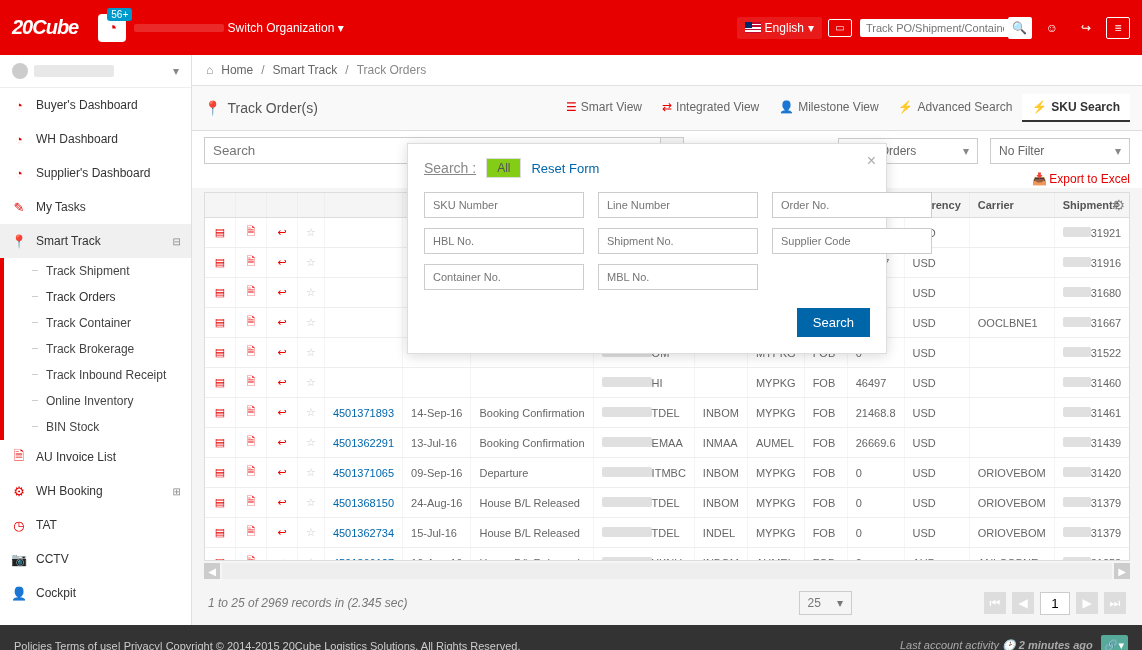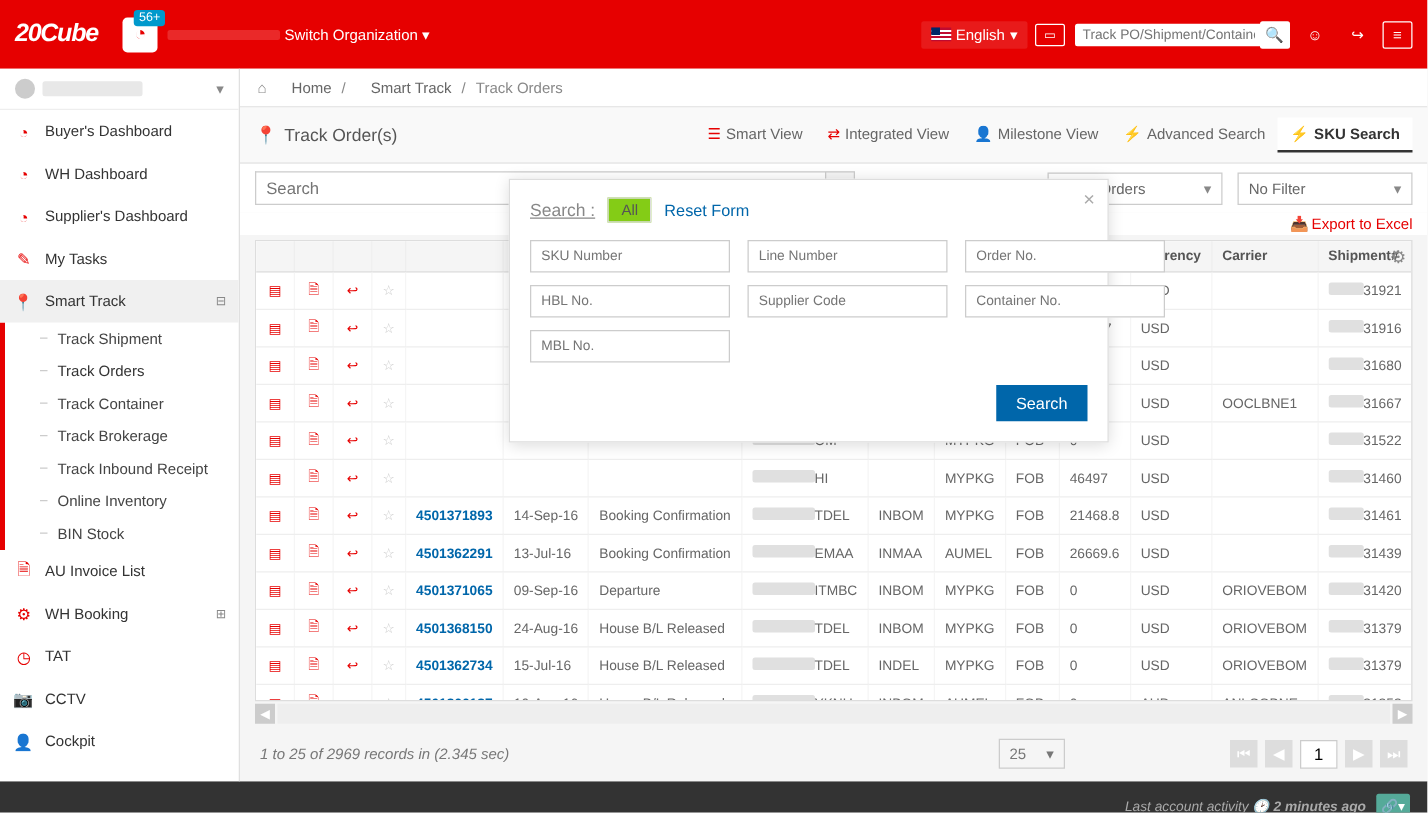--- a/index.html
+++ b/index.html
@@ -31,21 +31,21 @@
 .side-icon { width:14px; height:14px; display:flex; align-items:center; justify-content:center; color:#e60000; font-size:13px; }
 .side-toggle { position:absolute; right:10px; color:#888; font-size:10px; }
 .sub-items { padding-left:16px; border-left:4px solid #e60000; }
 .sub-item { padding:6px 12px 6px 26px; cursor:pointer; color:#444; font-size:12px; position:relative; }
 .sub-item::before { content:''; position:absolute; left:12px; top:12px; width:6px; height:1px; background:#ccc; }
 .sub-item.current { color:#333; font-weight:500; }
 
 
 .main { flex:1; background:#f5f5f5; display:flex; flex-direction:column; position:relative; overflow:hidden; }
 .breadcrumb { padding:8px 14px; background:#fff; border-bottom:1px solid #e0e0e0; display:flex; align-items:center; gap:8px; color:#888; }
-.breadcrumb a { color:#666; text-decoration:none;margin-left:12px; }
+.breadcrumb a { color:#666; text-decoration:none; }
 .home-icon { color:#888; }
 
 .page-header { padding:8px 12px; display:flex; align-items:center; border-bottom:1px solid #ddd; background:#f9f9f9; }
 .page-title { font-size:14px; color:#555; display:flex; align-items:center; gap:6px; }
 .view-tabs { margin-left:auto; display:flex; }
 .view-tab { padding:6px 10px; cursor:pointer; color:#666; font-size:12px; display:flex; align-items:center; gap:4px; border-bottom:2px solid transparent; }
 .view-tab.active { border-bottom:2px solid #333; color:#333; font-weight:bold; background:#fff; }
 .vt-icon { color:#e60000; font-size:12px; }
 
 .filter-row { padding:6px 12px; display:flex; gap:12px; align-items:center; background:#fff; }
@@ -54,21 +54,21 @@
 .search-combo .dd { width:24px; border:1px solid #ccc; background:#f5f5f5; display:flex; align-items:center; justify-content:center; cursor:pointer; color:#888; }
 .select { padding:5px 8px; border:1px solid #ccc; background:#fff; width:140px; position:relative; cursor:pointer; display:flex; align-items:center; justify-content:space-between; color:#666; }
 .select .caret { color:#888; }
 .export-link { margin-left:auto; color:#e60000; text-decoration:none; display:flex; align-items:center; gap:2px; }
 
 
 .table-wrap { flex:1; overflow:auto; margin:4px 12px 0 12px; border:1px solid #ddd; background:#fff; position:relative; }
 table { border-collapse:collapse; width:100%; font-size:11px; }
 thead td { background:#f5f5f5; padding:6px 8px; border-bottom:1px solid #ddd; border-right:1px solid #eee; font-weight:bold; color:#555; white-space:nowrap; }
 tbody td { padding:5px 8px; border-bottom:1px solid #eee; border-right:1px solid #f5f5f5; white-space:nowrap; color:#666; }
-.order-link { color:#0066aa; font-weight:bold; }
+.order-link { color:#0066aa; font-weight:normal; }
 .blur-cell { display:inline-block; height:10px; background:#e0e0e0; border-radius:2px; }
 .row-ico { color:#e60000; width:14px; text-align:center; display:inline-block; }
 .star { color:#ccc; cursor:pointer; }
 .gear-top { position:absolute; right:4px; top:4px; color:#888; cursor:pointer; font-size:14px; }
 
 .hscroll { display:flex; justify-content:flex-end; padding:2px 12px; }
 .hscroll .arrow { width:16px; height:16px; background:#ccc; display:flex; align-items:center; justify-content:center; color:#fff; font-size:10px; }
 
 .pagination { padding:10px 16px; display:flex; align-items:center; color:#777; font-style:italic; font-size:12px; }
 .page-controls { margin-left:auto; display:flex; gap:6px; align-items:center; font-style:normal; }
@@ -510,32 +510,39 @@
       <div class="popup-head">
         <span class="lbl">Search :</span>
         <button class="all-btn">All</button>
         <span class="reset">Reset Form</span>
       </div>
       <div class="popup-grid" id="popup-grid">
           <input placeholder="SKU Number" style="">
           <input placeholder="Line Number" style="">
           <input placeholder="Order No." style="">
           <input placeholder="HBL No." style="">
+          <input placeholder="Shipment No." style="">
           <input placeholder="Supplier Code" style="">
           <input placeholder="Container No." style="">
           <input placeholder="MBL No." style="">
         </div>
       <div class="popup-submit">
         <button>Search</button>
       </div>
     </div>
 
   </div>
 </div>
 
 <div class="footer">
+  <div>
+    <a href="#">Policies</a>
+    <a href="#">Terms of use</a>|
+    <a href="#">Privacy</a>|
+    <span>Copyright © 2014-2015 20Cube Logistics Solutions. All Rights Reserved.</span>
+  </div>
   <div class="activity">
     <span>Last account activity</span>
     <span>🕑</span>
     <b>2 minutes ago</b>
   </div>
   <span class="link-ico">🔗▾</span>
 </div>
 
 </body></html>

